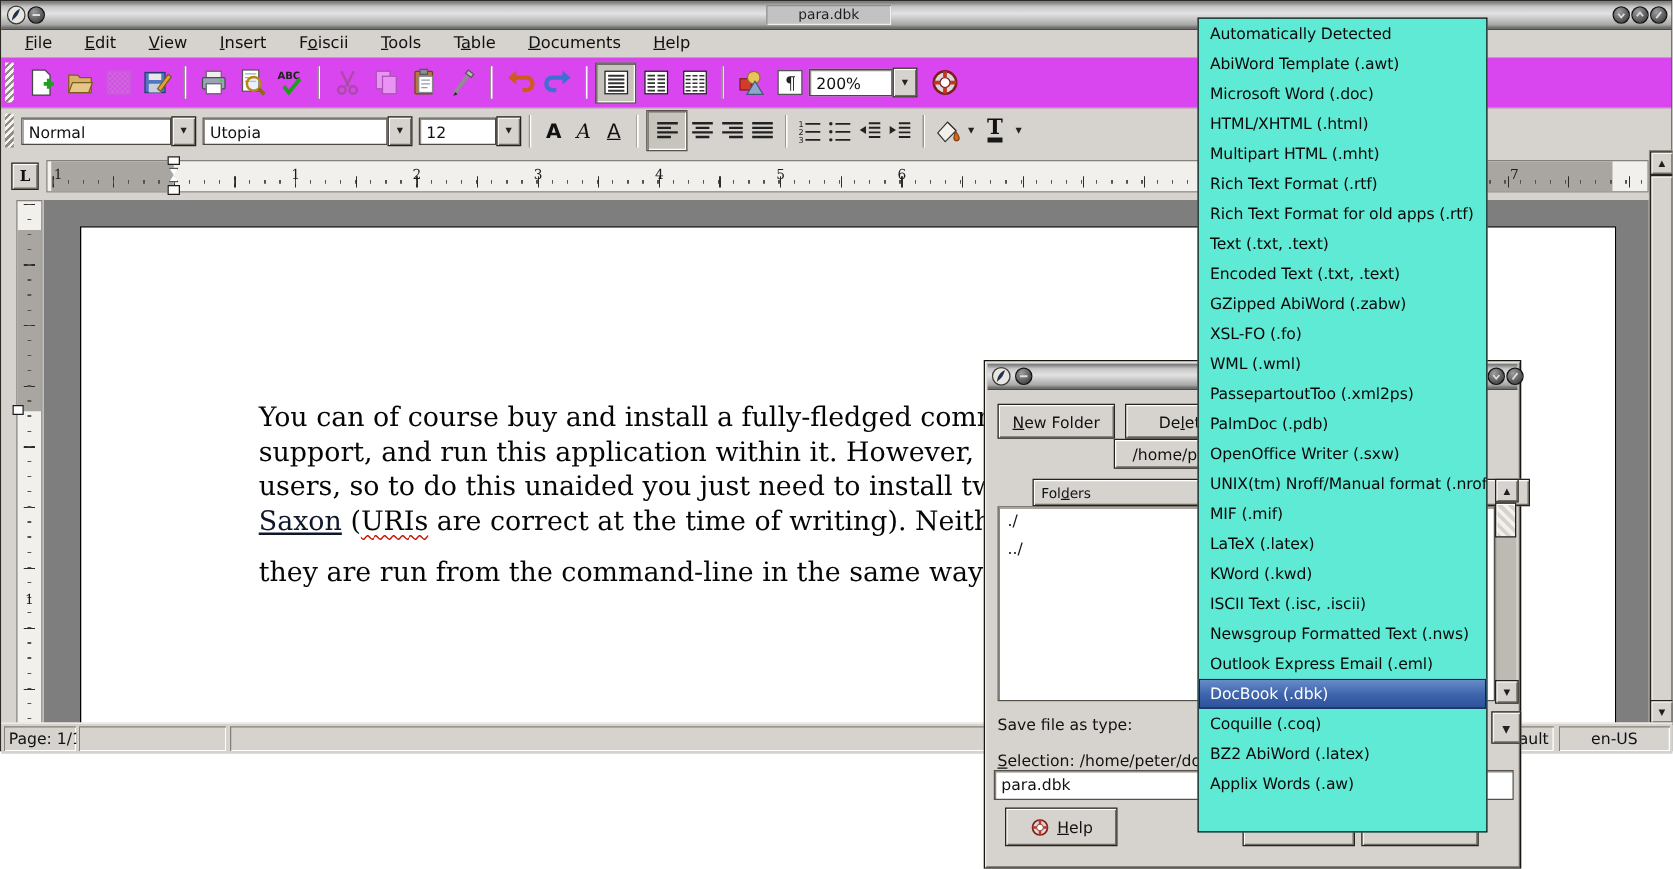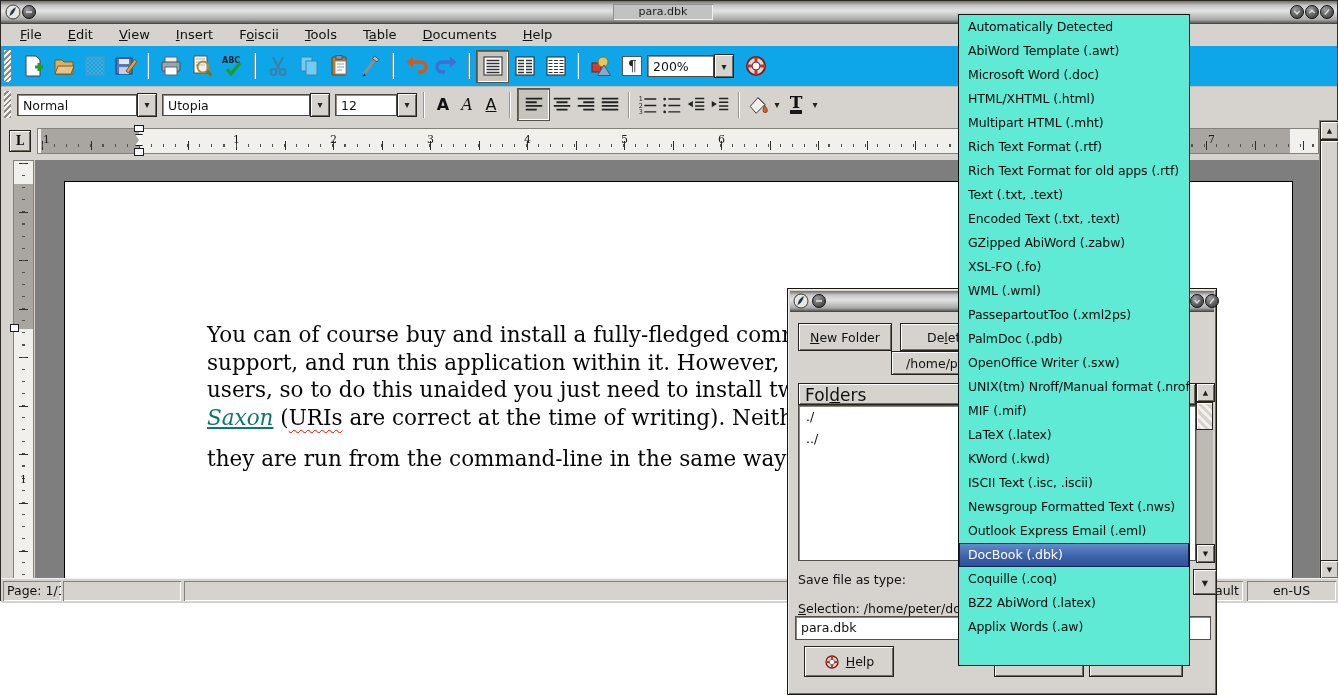--- a/index.html
+++ b/index.html
@@ -26,21 +26,21 @@
   .wbtn{position:absolute;top:4px;width:14px;height:14px;border-radius:50%;
     background:radial-gradient(circle at 35% 30%,#9d9d9d,#2e2e2e);
     border:1px solid #111;box-sizing:border-box;
     display:flex;align-items:center;justify-content:center;}
   .wbtn svg{width:8px;height:8px;}
   
   #menubar{height:22px;display:flex;align-items:center;padding-left:6px;background:#d6d3ce;}
   .menu-item{padding:2px 13px 3px 13px;white-space:nowrap;}
   .mn-u{text-decoration:underline;}
   
-  #toolbar1{position:relative;height:40px;background:#0ea5e9;border-bottom:1px solid #bdbab4;}
+  #toolbar1{position:relative;height:40px;background:#d946ef;border-bottom:1px solid #bdbab4;}
   #toolbar2{position:relative;height:35px;background:#d6d3ce;}
   .tb-handle{position:absolute;left:3px;top:4px;bottom:4px;width:7px;
     background:repeating-linear-gradient(135deg,#f4f2ee 0 2px,#8f8b84 2px 4px);}
   .tb-row{position:absolute;left:16px;top:0;right:0;height:100%;display:flex;align-items:center;}
   .tb-btn{width:31px;height:31px;display:flex;align-items:center;justify-content:center;flex:0 0 auto;}
   .tb-btn svg{width:24px;height:24px;}
   .tb-btn.small{width:24px;height:26px;}
   .tb-btn.pressed{background:#c7c4be;box-shadow:inset 1px 1px 0 #6f6b63,inset -1px -1px 0 #fff;border:1px solid #55524c;}
   .tb-btn.disabled{opacity:.42;filter:grayscale(55%);}
   .tb-sep{width:2px;height:26px;margin:0 6px;
@@ -77,21 +77,21 @@
       repeating-linear-gradient(180deg,#55524b 0 1px,transparent 1px 12.1px) 8px 2px / 3px 100% no-repeat,
       repeating-linear-gradient(180deg,#2f2d29 0 1px,transparent 1px 48.5px) 5px 2px / 9px 100% no-repeat;}
   .vr-margin{position:absolute;left:0;right:0;background:#a9a6a1;}
   #canvas{position:absolute;left:34px;top:0;width:1284px;height:420px;background:#7e7e7e;overflow:hidden;}
   #page{position:absolute;left:29px;top:21px;width:1227px;height:420px;
     background:#fff;border:1px solid #000;overflow:hidden;}
   #text-block{position:absolute;left:142px;top:139px;
     font-family:"DejaVu Serif","Liberation Serif",serif;font-size:21.5px;color:#060606;}
   .doc-line{height:27.5px;line-height:27.5px;white-space:pre;}
   .para + .para{margin-top:14px;}
-  .seg-link{color:#0f766e;font-style:italic;text-decoration:underline;}
+  .seg-link{color:#0f172a;text-decoration:underline;}
   .seg-spell{text-decoration:underline;text-decoration-style:wavy;text-decoration-color:#cc1100;
     text-decoration-thickness:1px;text-underline-offset:4px;}
   
   .sb-track{background:#bdbab4;box-shadow:inset 1px 1px 0 #8a867e;}
   .sb-btn{position:absolute;width:17px;height:17px;display:flex;align-items:center;justify-content:center;
     font-size:7px;color:#1d1d1d;}
   .sb-thumb{position:absolute;}
   #main-vscroll{position:absolute;left:1318px;top:119px;width:19px;height:458px;background:#bdbab4;
     box-shadow:inset 1px 1px 0 #8a867e;}
   
@@ -102,21 +102,21 @@
     overflow:hidden;white-space:nowrap;}
   
   #save-dialog{position:absolute;left:787px;top:288px;width:430px;height:407px;
     background:#d6d3ce;border:1px solid #17150f;box-sizing:border-box;
     box-shadow:inset 1px 1px 0 #f0eeea,inset -1px -1px 0 #6f6b63;z-index:40;}
   #save-dialog .titlebar{position:absolute;left:2px;top:2px;right:2px;height:20px;
     border-bottom:1px solid #4a4a4a;}
   .dlg-label{position:absolute;font-size:12.5px;white-space:nowrap;}
   .dlg-btn{position:absolute;display:flex;align-items:center;justify-content:center;
     font-size:12.5px;white-space:nowrap;}
-  .list-header{position:absolute;height:22px;line-height:22px;font-size:17px;padding-left:6px;box-sizing:border-box;}
+  .list-header{position:absolute;height:22px;line-height:22px;font-size:11px;padding-left:6px;box-sizing:border-box;margin-left:28px;}
   .listbox{position:absolute;background:#fff;border:1px solid #55514a;
     box-shadow:inset 1px 1px 0 #8a867e;box-sizing:border-box;overflow:hidden;}
   .folder-row{height:22px;line-height:22px;padding-left:7px;font-size:12.5px;}
   .hatch-thumb{background:repeating-linear-gradient(45deg,#d6d3ce 0 3px,#f2f0ec 3px 6px);
     border:1px solid #26231e;box-shadow:inset 1px 1px 0 #fff;box-sizing:border-box;}
   
   #file-type-popup{position:absolute;left:958px;top:14px;width:232px;height:652px;
     background:#5eead4;border:1px solid #121212;box-sizing:border-box;z-index:60;}
   .popup-item{height:24px;line-height:24px;padding-left:9px;font-size:12.5px;
     letter-spacing:-0.1px;color:#0a0a0a;white-space:nowrap;overflow:hidden;}

